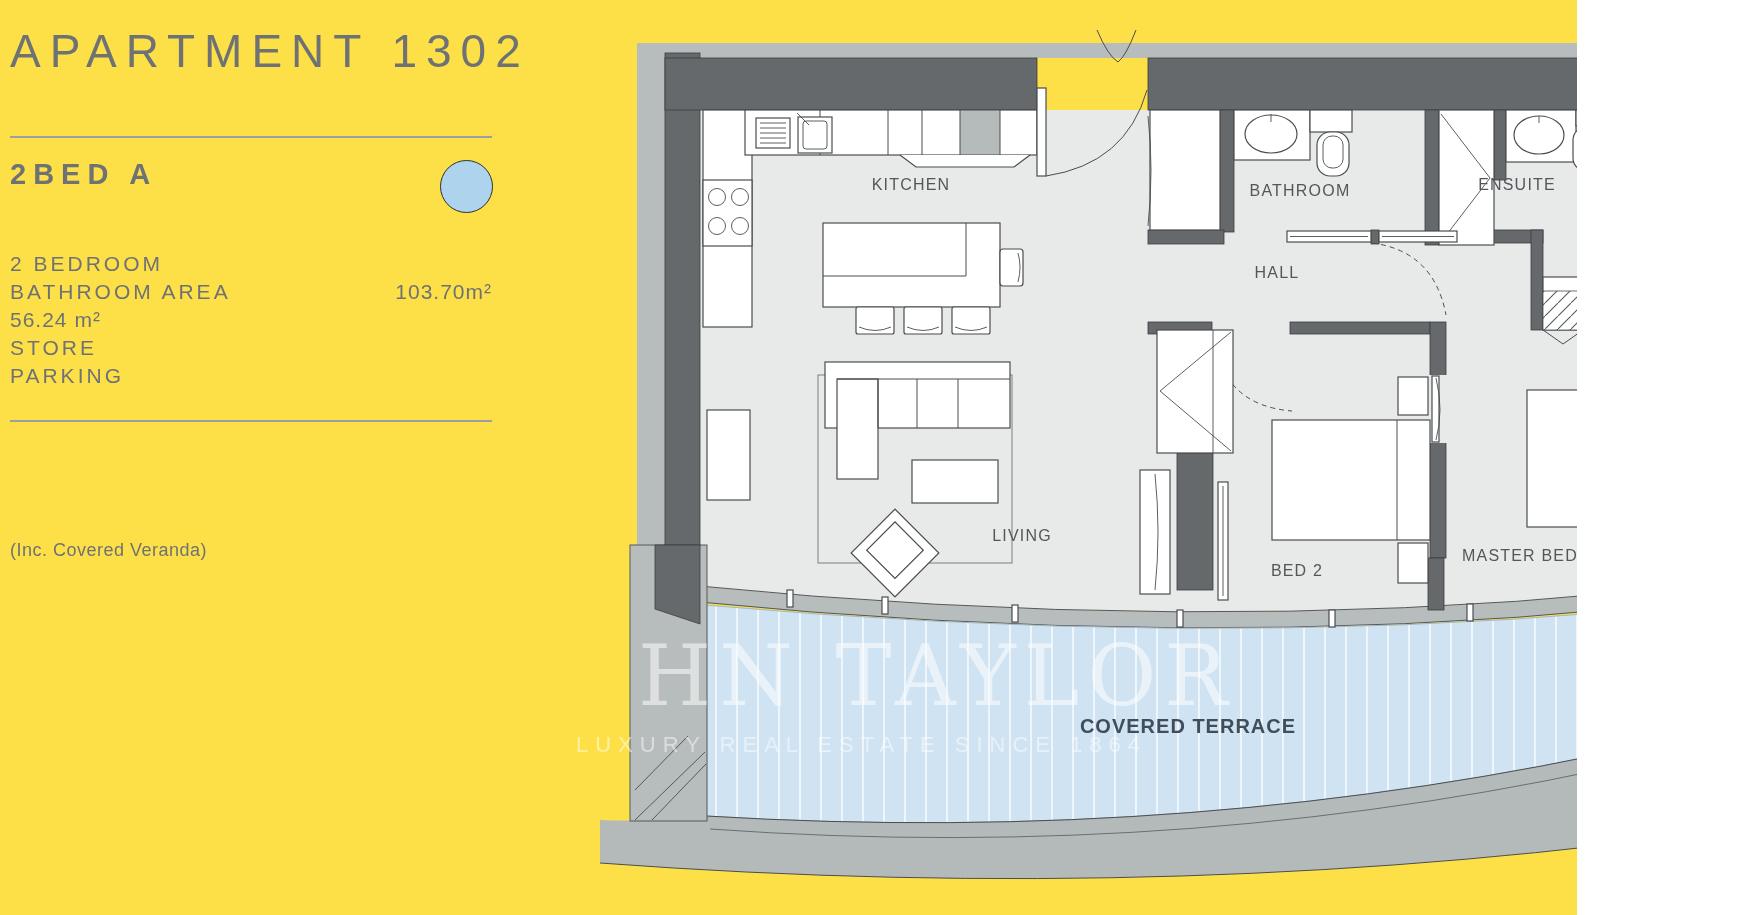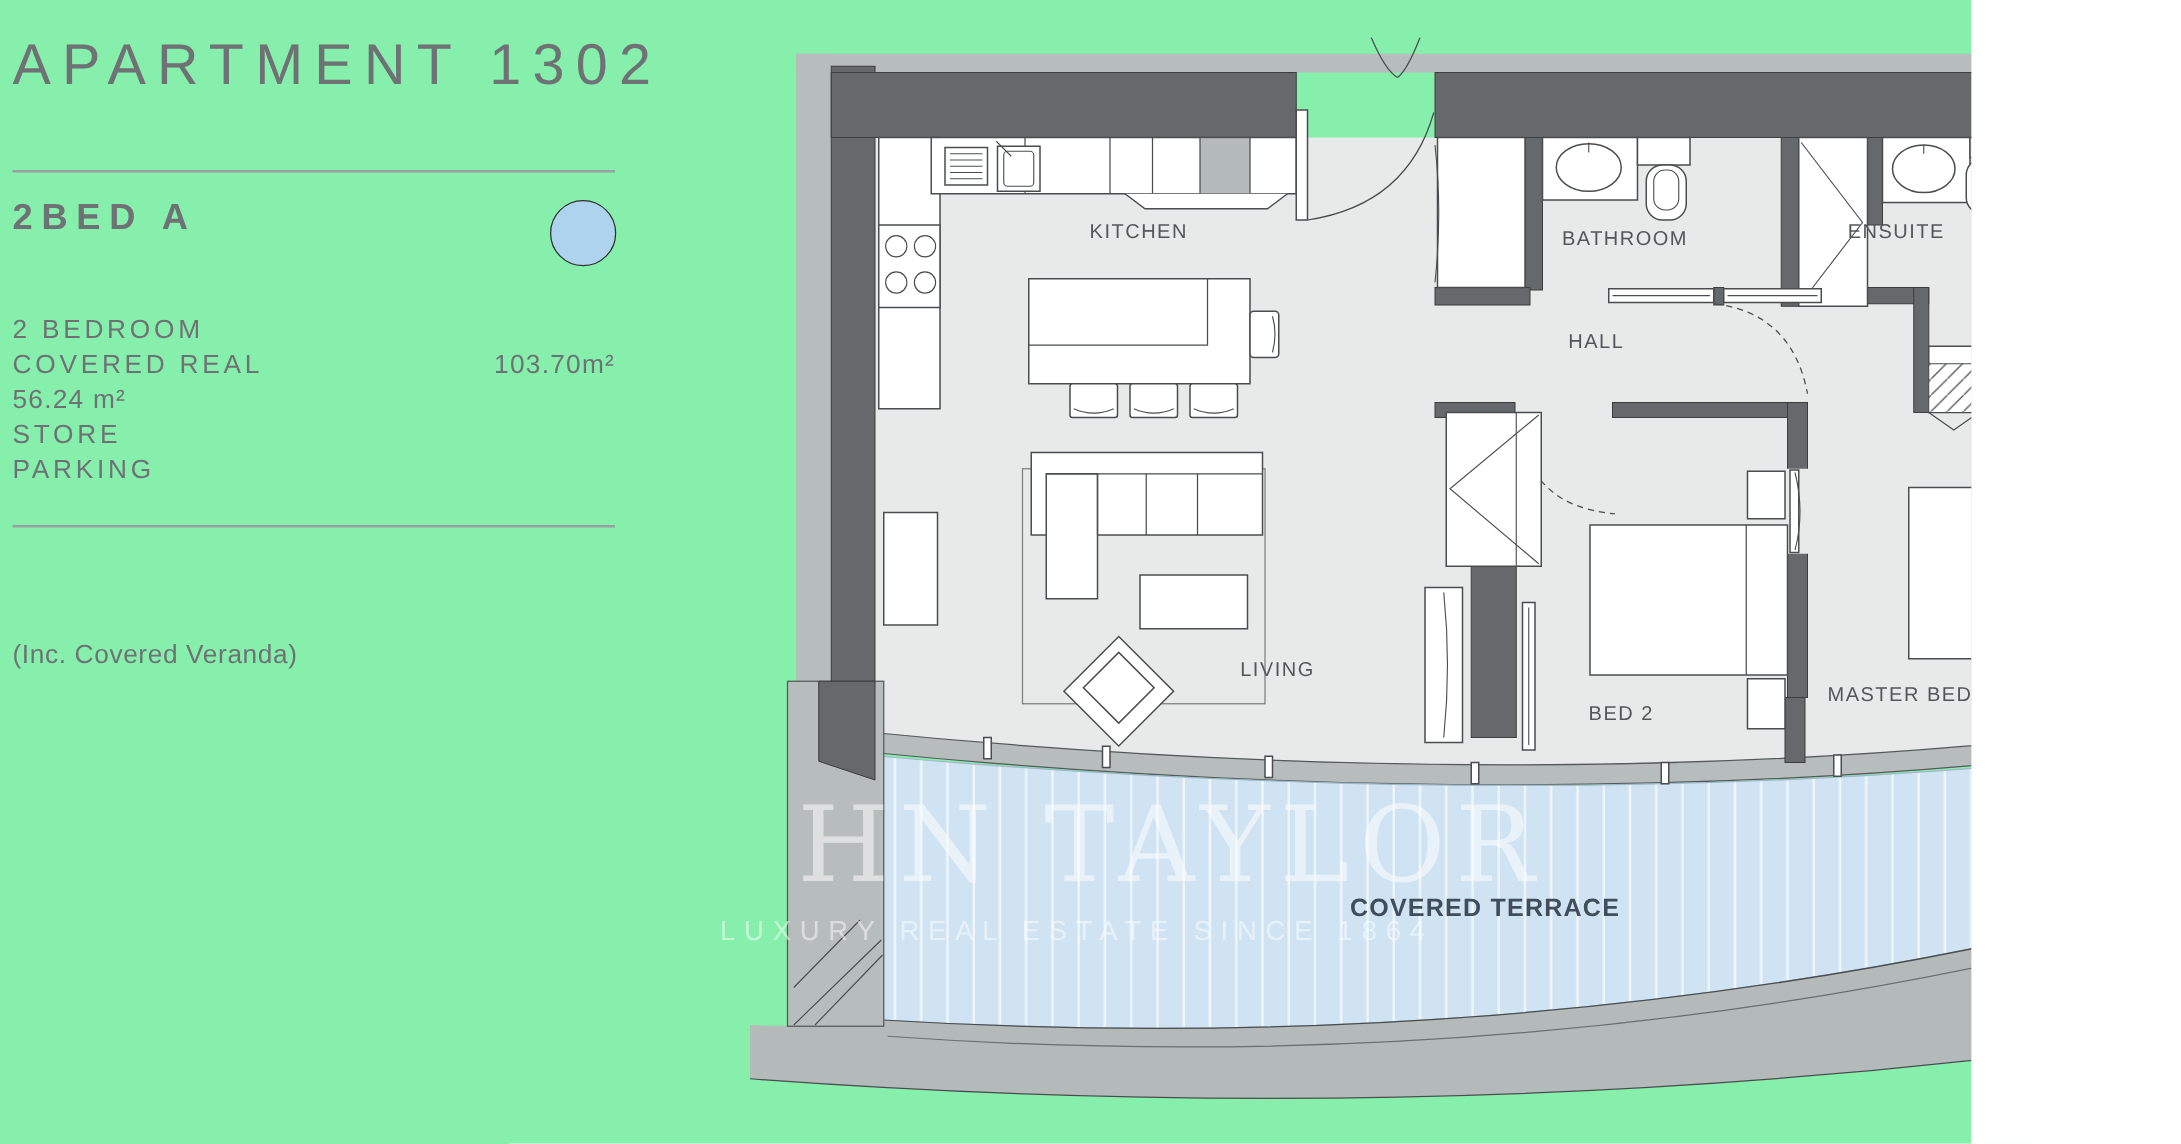--- a/index.html
+++ b/index.html
@@ -1,17 +1,17 @@
 <!DOCTYPE html>
 <html><head>
 <meta charset="utf-8">
 <style>
   * { margin:0; padding:0; box-sizing:border-box; }
   html,body { background:#ffffff; }
-  .stage { position:relative; width:1577px; height:915px; background:#86efac; overflow:hidden;
+  .stage { position:relative; width:1577px; height:915px; background:#fde047; overflow:hidden;
            font-family:"Liberation Sans", sans-serif; }
 
   
   .lp { position:absolute; left:0; top:0; width:560px; height:915px; }
   .lp-title { position:absolute; left:10px; top:24px; font-size:46px; letter-spacing:9px;
               color:#6f7275; font-weight:400; white-space:nowrap; }
   .rule { position:absolute; left:10px; width:482px; height:1.5px; background:#9aa0a0; }
   .rule1 { top:136px; }
   .rule2 { top:420px; }
   .lp-unit { position:absolute; left:10px; top:158px; font-size:29px; letter-spacing:7px;
@@ -19,21 +19,21 @@
   .lp-circle { position:absolute; left:440px; top:160px; width:53px; height:53px;
                border-radius:50%; border:1.6px solid #2e2f30; }
   .lp-details { position:absolute; left:10px; top:250px; width:482px; }
   .lp-row { display:flex; justify-content:space-between; height:28px; line-height:28px;
             font-size:21px; color:#6f7275; }
   .lp-row .lbl { letter-spacing:3px; }
   .lp-row .val { letter-spacing:1px; }
   .lp-total { position:absolute; left:10px; top:490px; width:482px; display:flex;
               justify-content:space-between; font-size:21.5px; color:#6f7275; }
   .lp-total .lbl { letter-spacing:2.5px; }
-  .lp-note { position:absolute; left:10px; top:512px; font-size:21px; color:#6f7275;
+  .lp-note { position:absolute; left:10px; top:540px; font-size:18px; color:#6f7275;
              letter-spacing:0.5px; }
 
   
   .plan { position:absolute; left:570px; top:30px; width:1175px; height:875px; }
   .w    { fill:#66696b; stroke:#3b3d3f; stroke-width:0.8; }
   .f    { fill:#ffffff; stroke:#4a4d4f; stroke-width:1.2; }
   .ln   { fill:none; stroke:#4a4d4f; stroke-width:1; }
   .thin { fill:none; stroke:#4a4d4f; stroke-width:0.9; }
   .dash { fill:none; stroke:#4a4d4f; stroke-width:1; stroke-dasharray:5 4; }
   .trim { fill:#b7bcbc; }
@@ -57,21 +57,21 @@
     <div class="rule rule1"></div>
     <div class="lp-unit">2BED A</div>
     <div class="lp-circle" style="background:#aed3ec;"></div>
 
     <div class="lp-details">
       <div class="lp-row">
         <span class="lbl">2 BEDROOM</span>
         <span class="val"></span>
       </div>
       <div class="lp-row">
-        <span class="lbl">COVERED REAL</span>
+        <span class="lbl">BATHROOM AREA</span>
         <span class="val">103.70m²</span>
       </div>
       <div class="lp-row">
         <span class="val">56.24 m²</span>
       </div>
       <div class="lp-row">
         <span class="lbl">STORE</span>
         <span class="val"></span>
       </div>
       <div class="lp-row">

